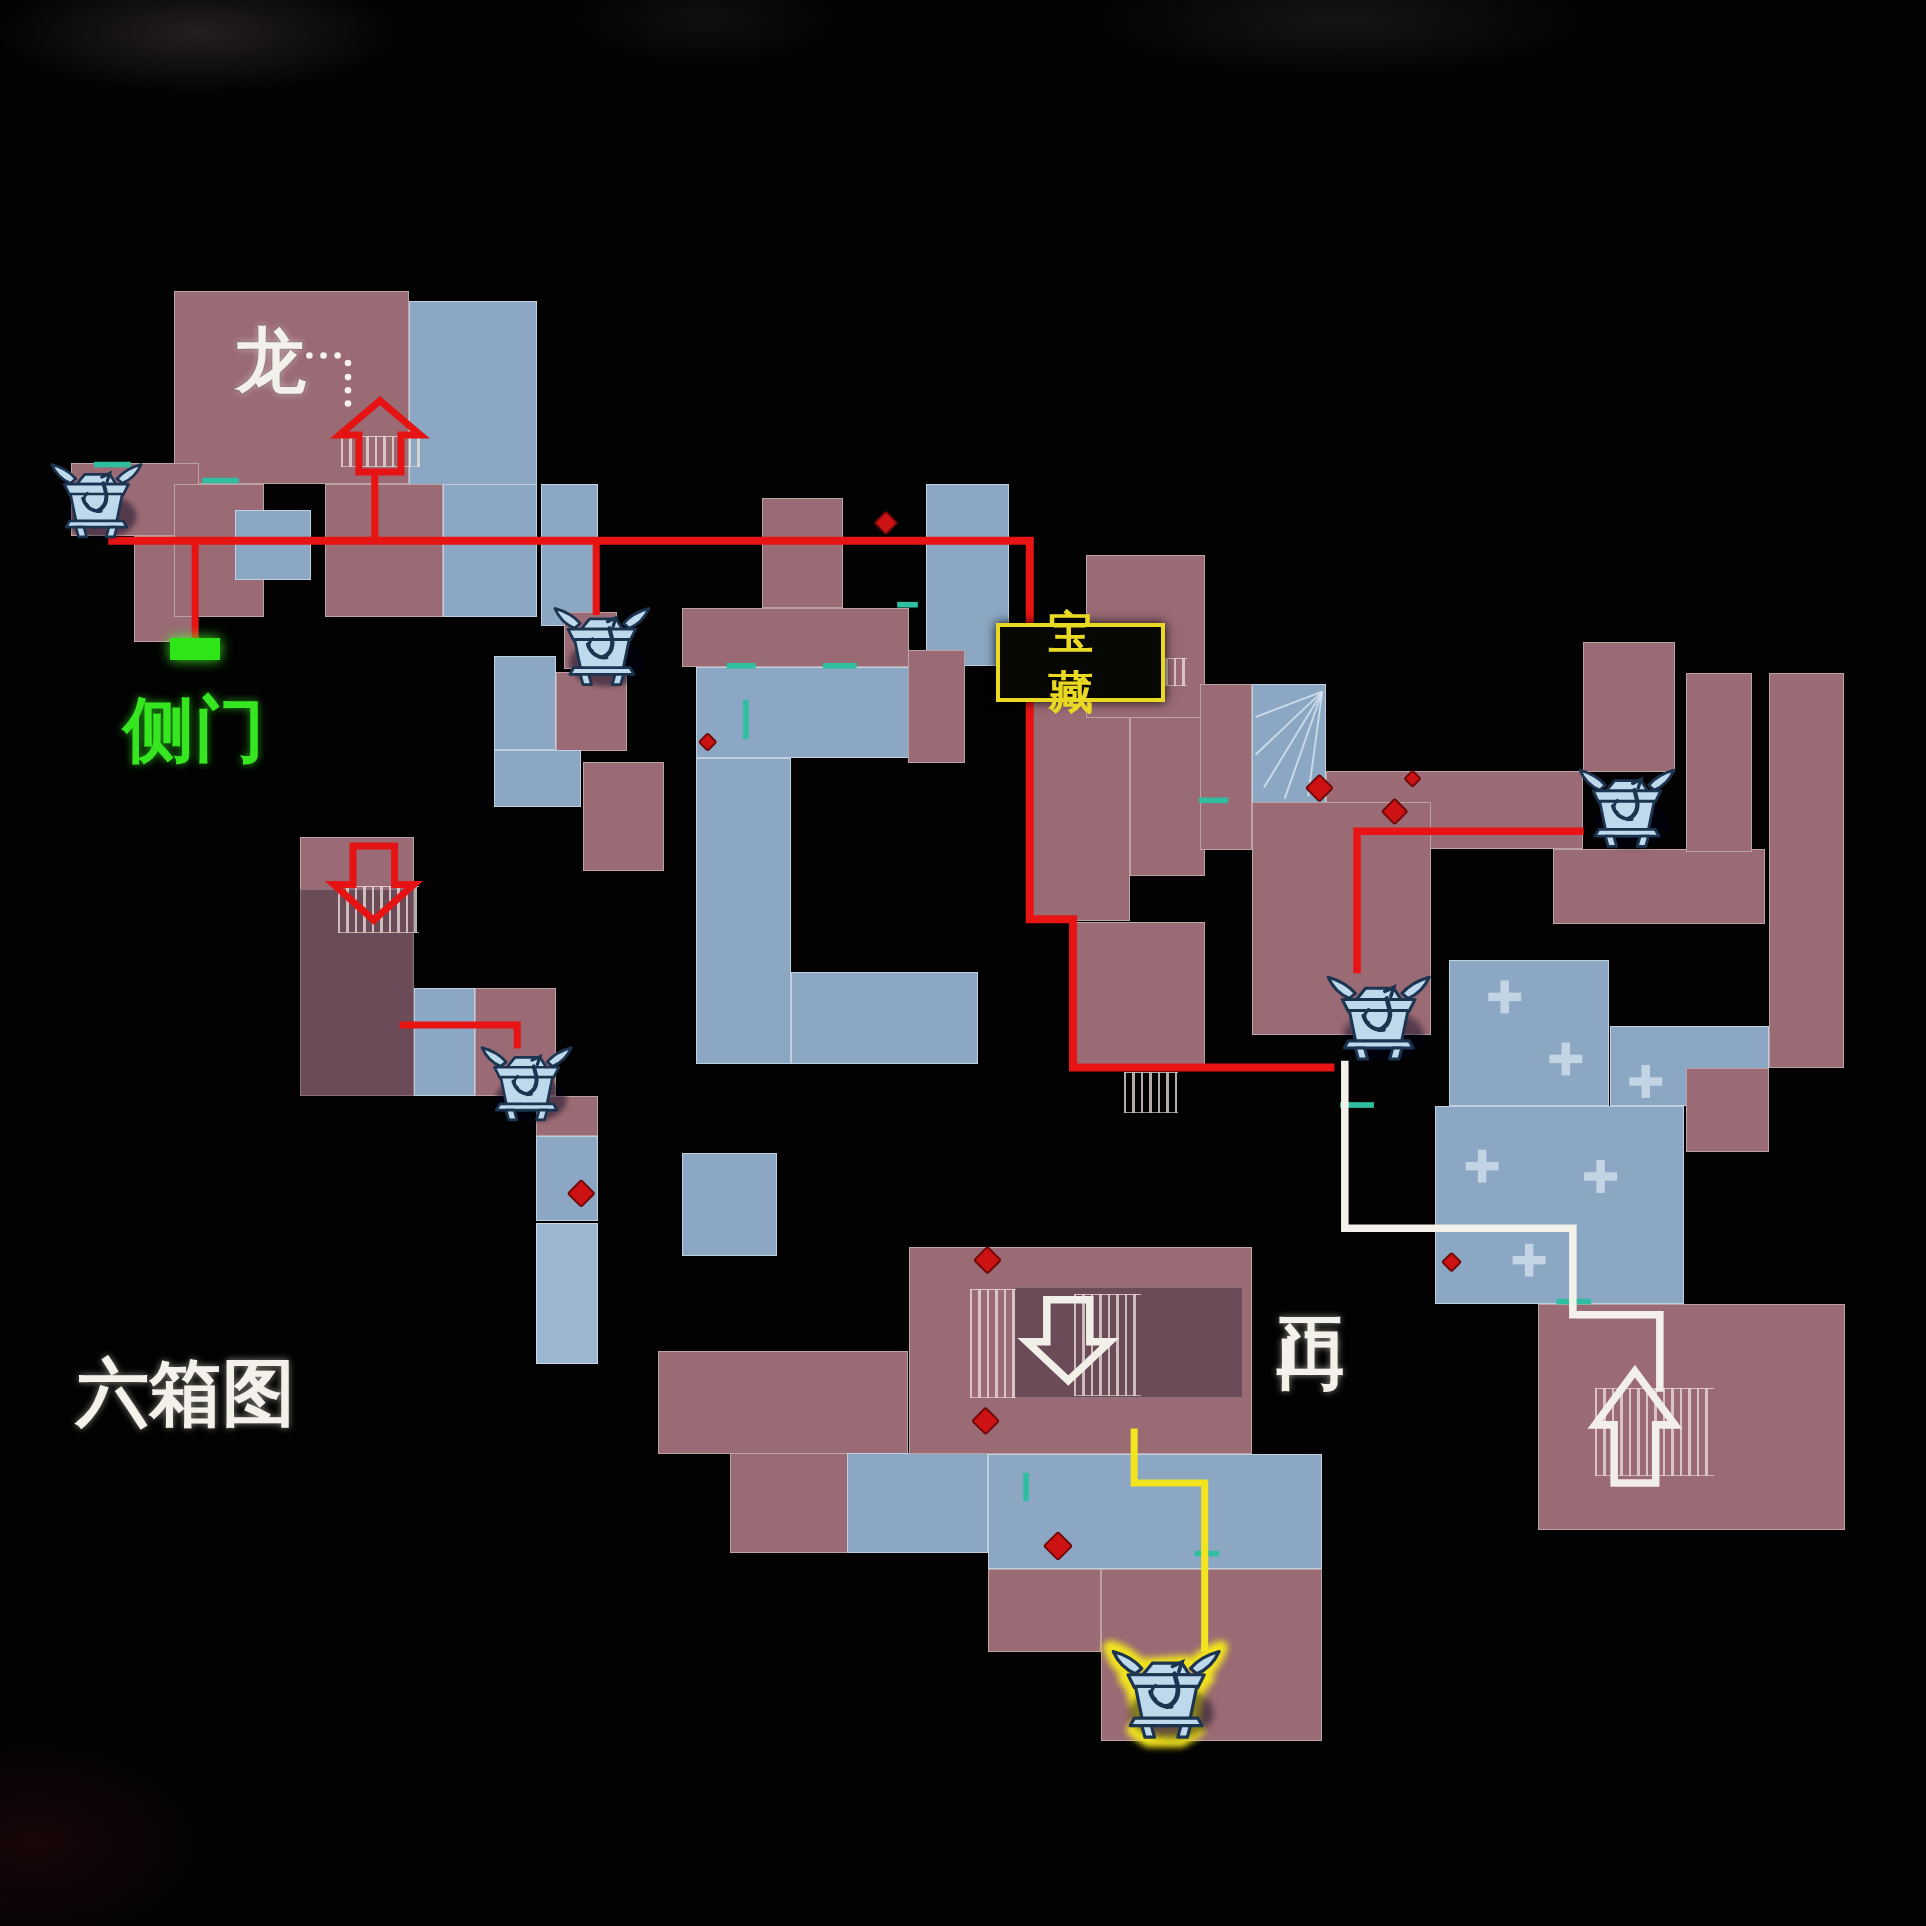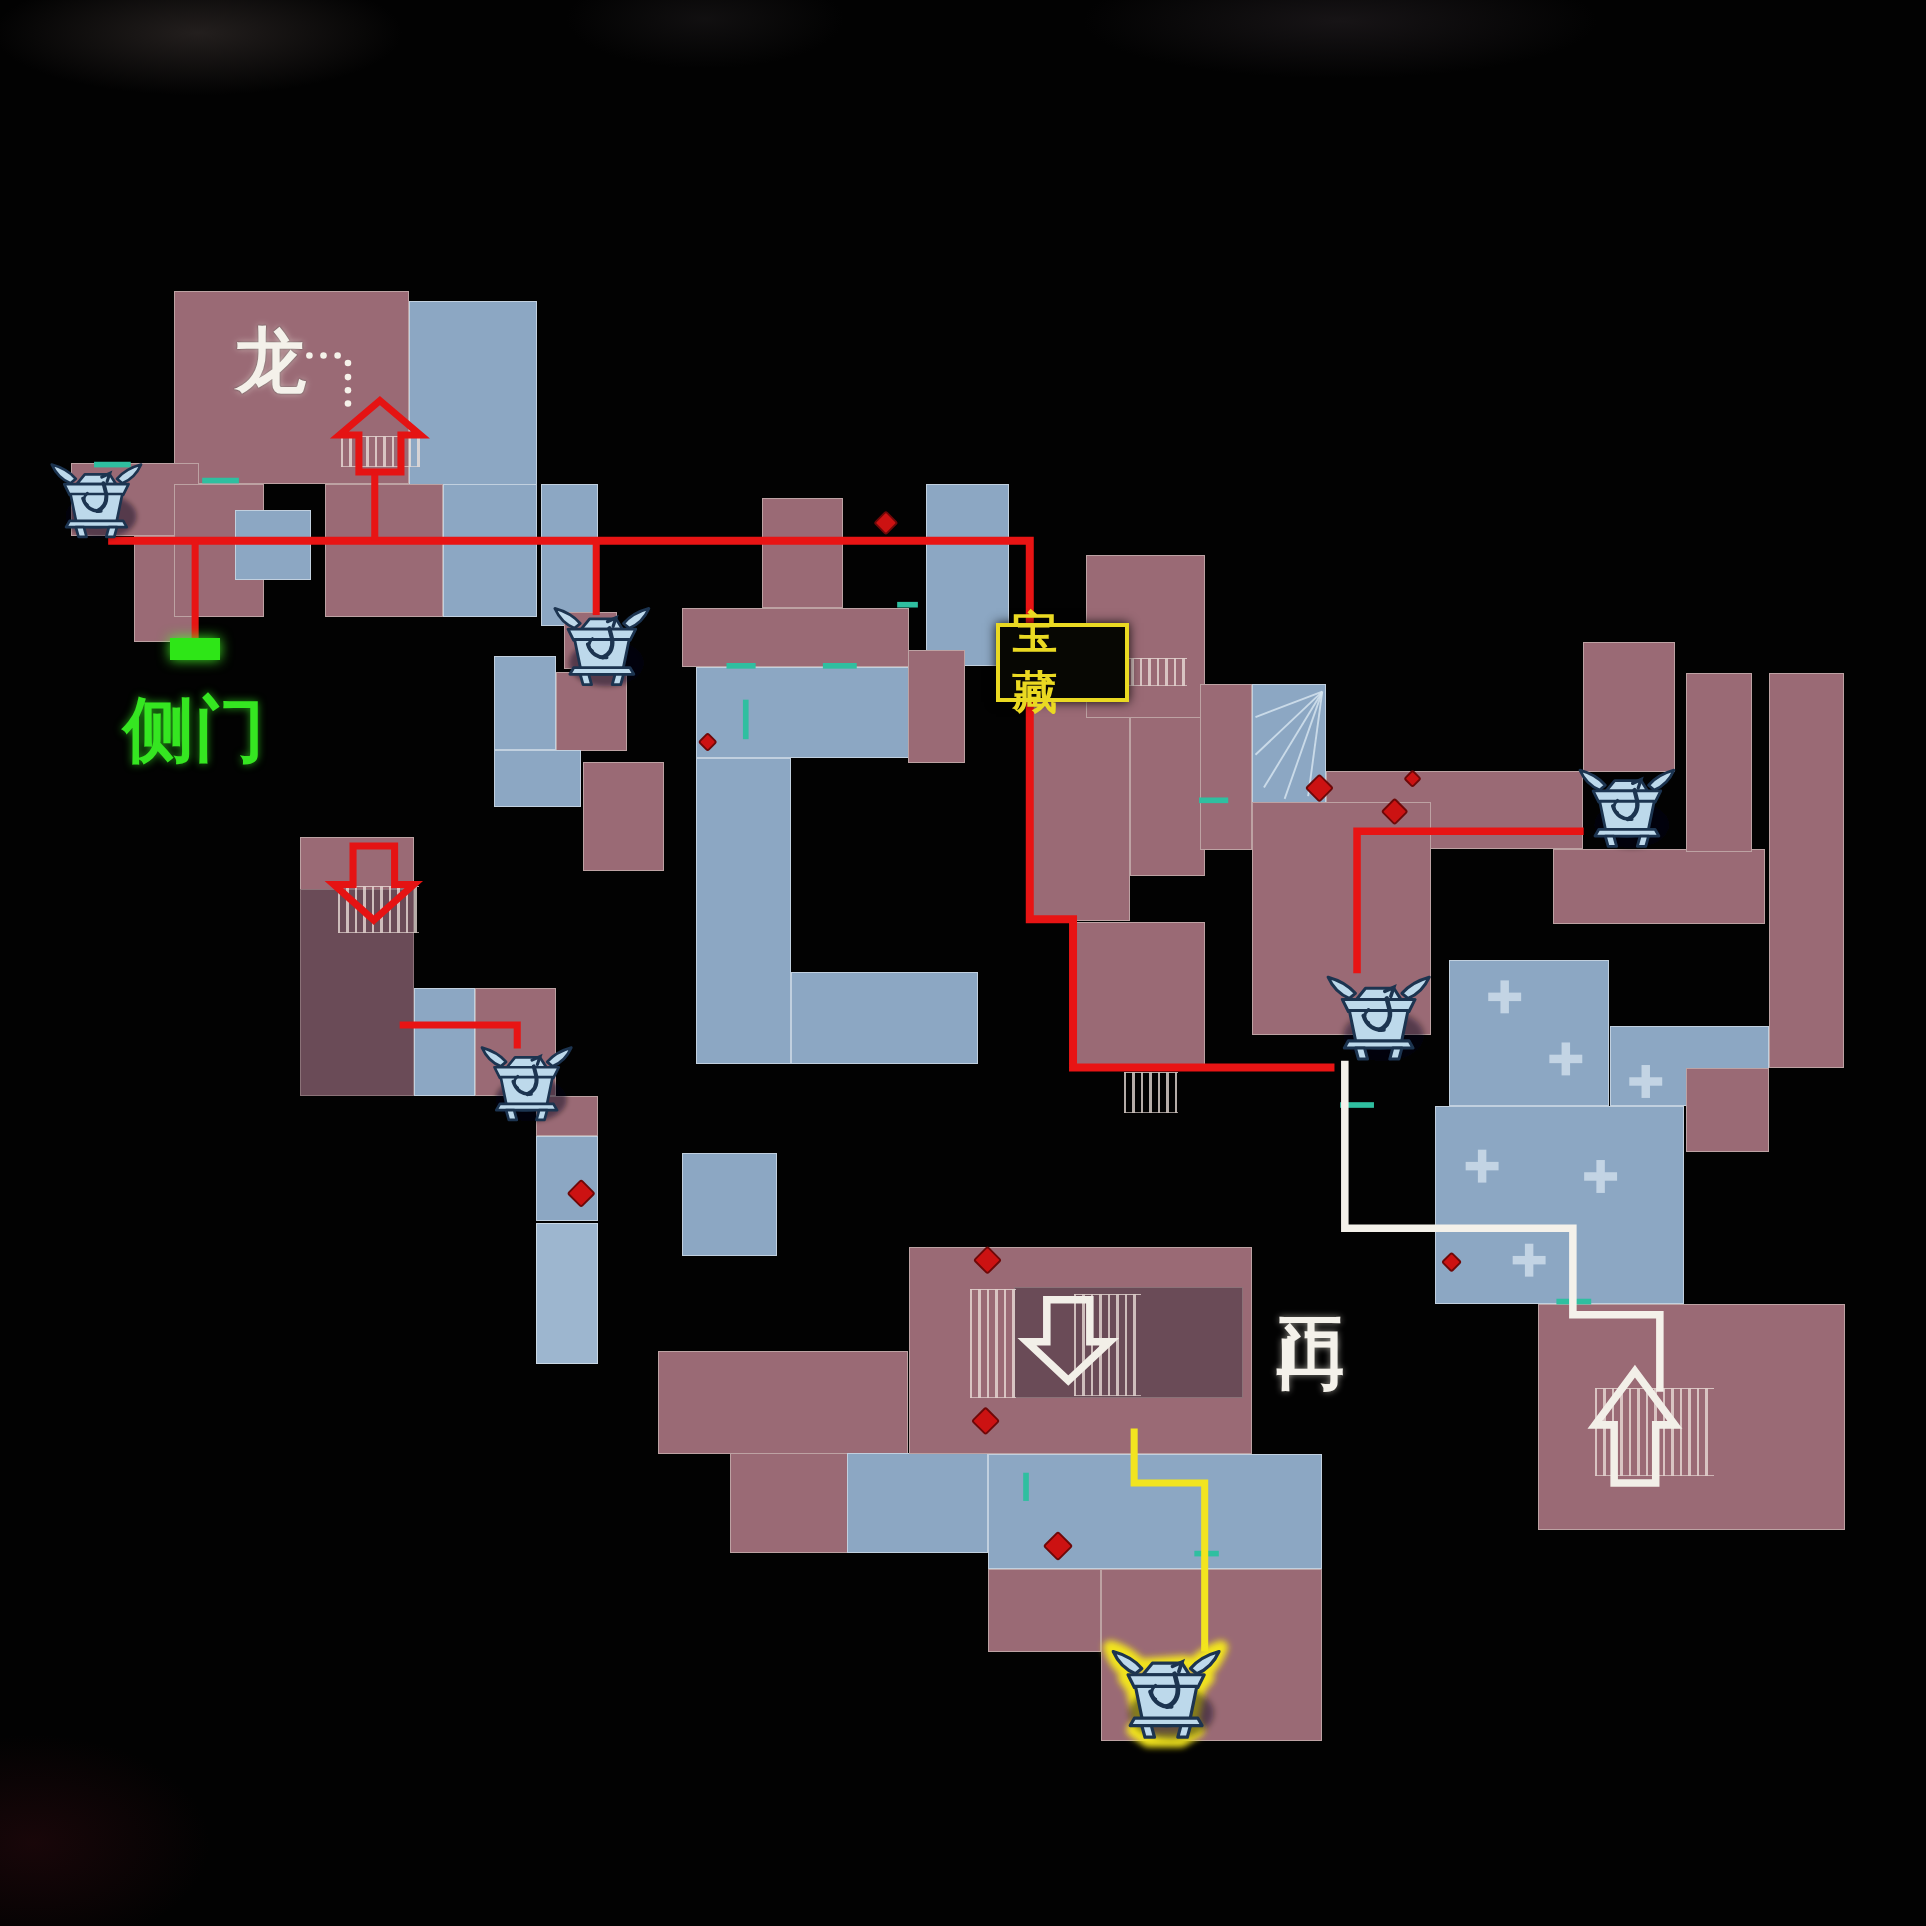--- a/index.html
+++ b/index.html
@@ -19,21 +19,21 @@
   .grille{position:absolute;opacity:.85;
     background:repeating-linear-gradient(90deg, rgba(236,224,218,.9) 0 2.4px, rgba(0,0,0,0) 2.4px 8.5px);
     border-top:1.9px solid rgba(236,224,218,.9);border-bottom:1.9px solid rgba(236,224,218,.75);}
   svg{position:absolute;left:0;top:0;}
   .lbl{position:absolute;color:#f4f1ea;font-weight:bold;white-space:nowrap;
        text-shadow:0 0 7.5px rgba(250,245,235,.55), 0 0 1.9px rgba(0,0,0,.9);}
   .lbl.green{color:#35e621;text-shadow:0 0 8.5px rgba(60,255,40,.6);}
   .lbl.vert{writing-mode:vertical-rl;text-orientation:upright;white-space:normal;}
   #treasure-box{position:absolute;display:flex;align-items:center;justify-content:flex-end;
        background:#070703;border:4.7px solid #ead922;color:#ead922;font-weight:bold;
-       box-shadow:0 0 10.3px rgba(0,0,0,.9);}
+       box-shadow:0 0 10.3px rgba(0,0,0,.9);padding-left:36px;}
   .gdoor{position:absolute;background:#2ee617;box-shadow:0 0 13px rgba(70,255,40,.9);}
 </style>
 </head>
 <body>
 
 <div id="stage">
   <div id="rooms-layer">
       <div class="room p" style="left: 174px; top: 291px; width: 235px; height: 193px;"></div>
       <div class="room b" style="left: 409px; top: 301px; width: 128px; height: 184px;"></div>
       <div class="room p" style="left: 71px; top: 463px; width: 128px; height: 73px;"></div>
@@ -270,14 +270,15 @@
     </div>
 
   <div class="gdoor" id="green-door" style="left: 170px; top: 638px; width: 50px; height: 21.6px;"></div>
 
   <div class="lbl" style="left: 235px; top: 314px; font-size: 71px; color: rgb(244, 241, 234);">龙</div>
   <div class="lbl green" style="left: 123px; top: 683px; font-size: 71px; color: rgb(53, 230, 33);">侧门</div>
   <div id="treasure-box" style="left: 996px; top: 623px; width: 125px; height: 71px; font-size: 45px;">
     <span style="letter-spacing:12.2px;margin-left:12.2px;">宝藏</span>
   </div>
   <div class="lbl vert" style="left: 1267px; top: 1264px; font-size: 68px; color: rgb(244, 241, 234);">正门</div>
+  <div class="lbl" style="left: 76px; top: 1345px; font-size: 73px; color: rgb(244, 241, 234);">六箱图</div>
 </div>
 
 
 </body></html>

